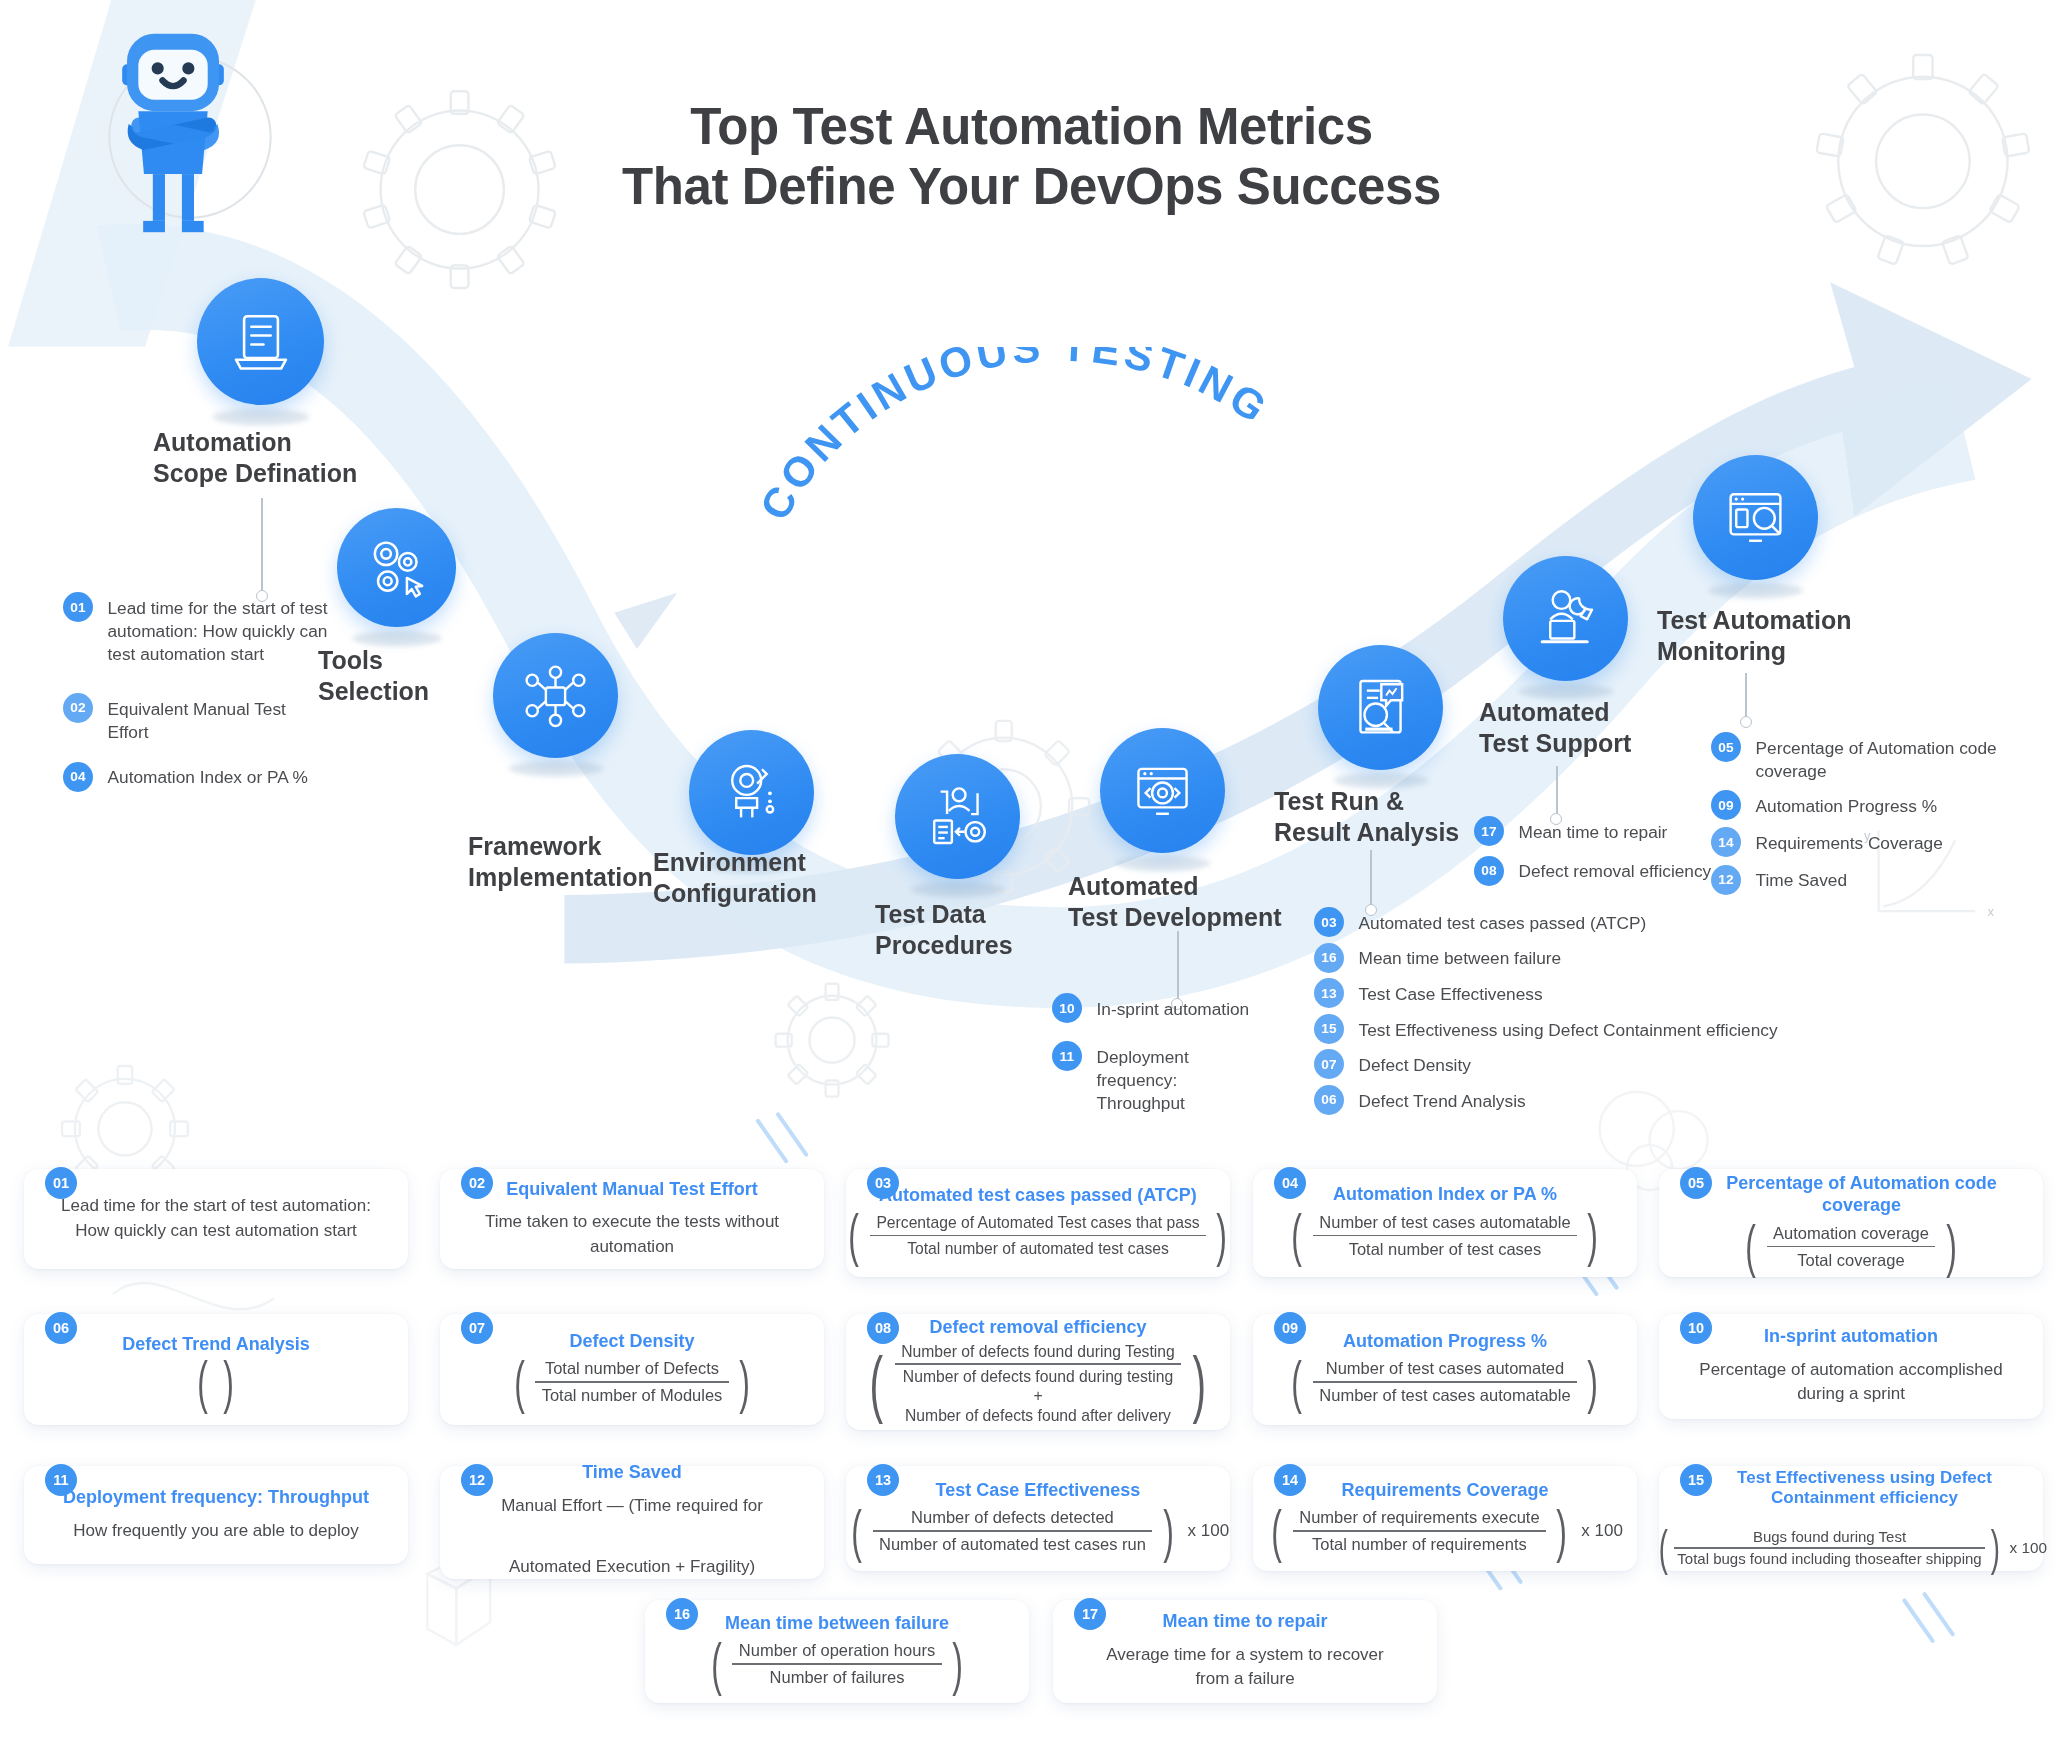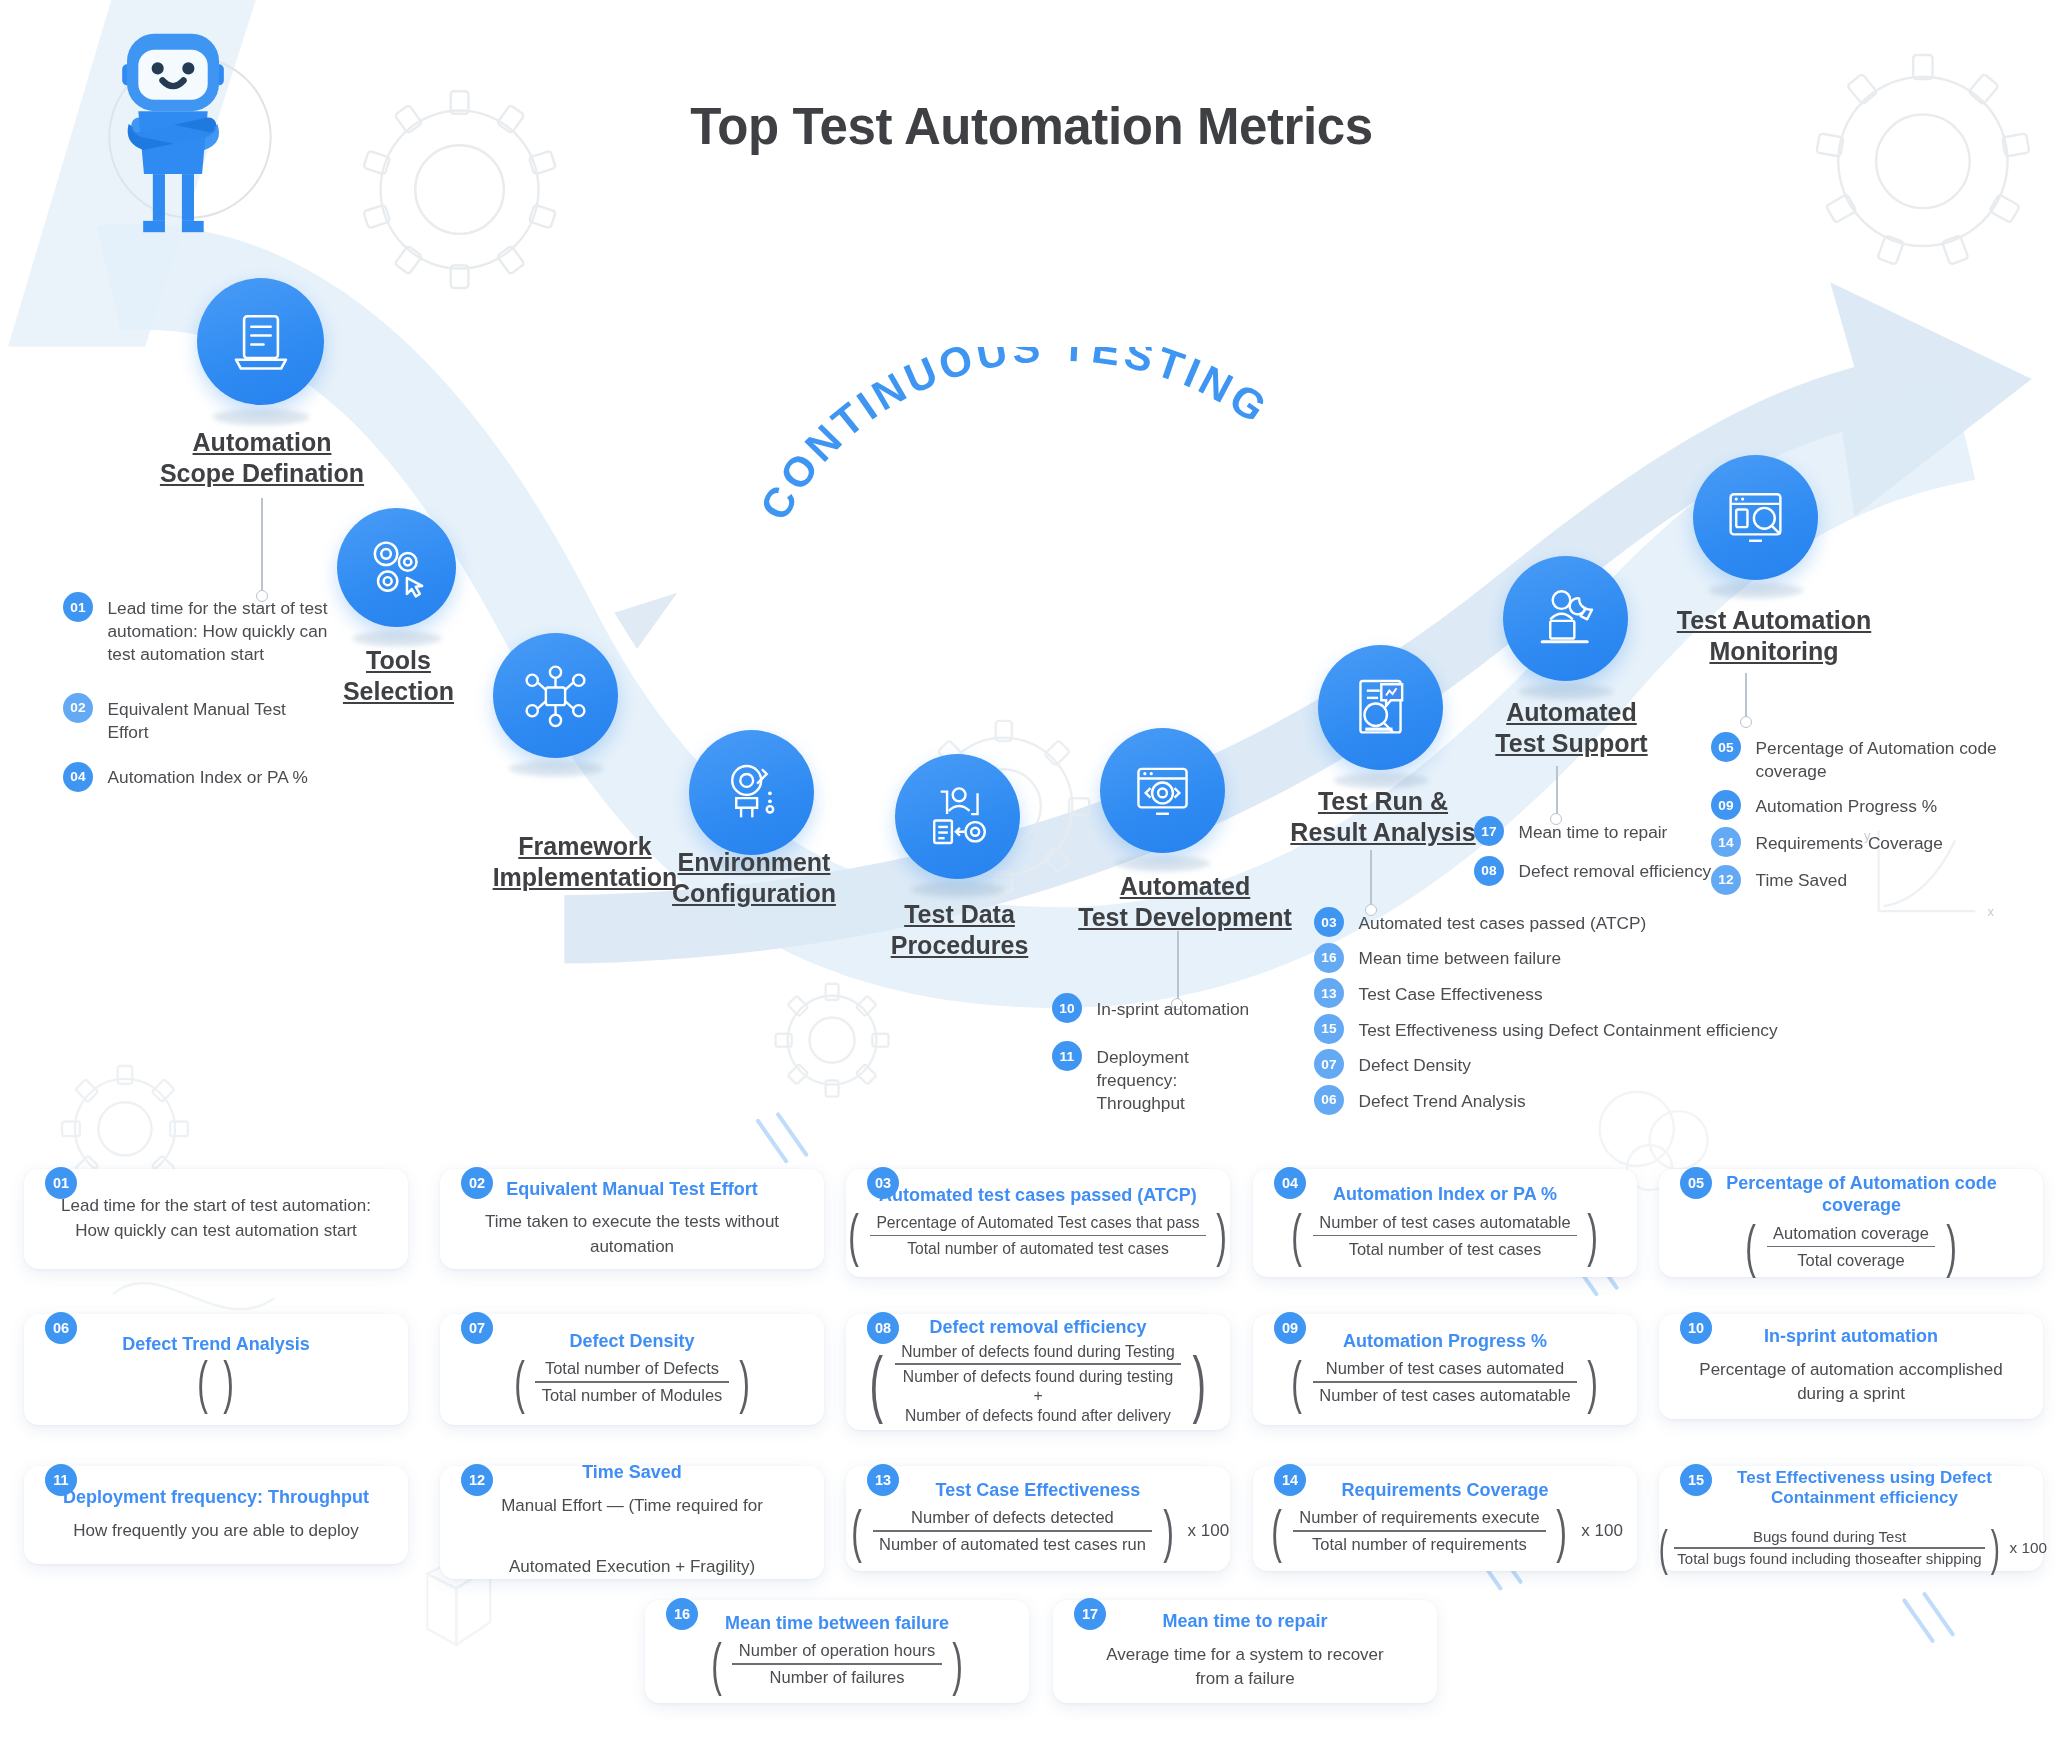--- a/index.html
+++ b/index.html
@@ -48,23 +48,21 @@
     background: rgba(150,175,200,0.30);
     border-radius: 50%;
     filter: blur(2.4px);
   }
   .node-label {
     position:absolute;
     color:#3f4043;
     font-weight:bold;
     font-size:25px;
     line-height:1.25;
-    text-align:center;
     white-space:nowrap;
-    text-decoration:underline;
   }
 
   
   .metric-list { position:absolute; }
   .metric-row { display:flex; align-items:flex-start; margin-bottom:18px; }
   .badge {
     flex: 0 0 auto;
     width:30px; height:30px; border-radius:50%;
     background:#3f96f2; color:#fff;
     font-size:13.7px; font-weight:bold;
@@ -276,20 +274,21 @@
     <path d="M 174 124 Q 182 148, 158 156 L 80 140 Q 64 134, 68 122 Q 72 112, 88 118 L 162 134 Q 170 136, 170 128 Z" fill="#2f8bf2" opacity="0.9"></path>
 
     <rect x="94" y="186" width="15" height="58" fill="#2f8bf2"></rect>
     <rect x="130" y="186" width="15" height="58" fill="#2f8bf2"></rect>
     <path d="M 82 244 L 109 244 L 109 258 L 82 258 Z" fill="#2f8bf2"></path>
     <path d="M 130 244 L 157 244 L 157 258 L 130 258 Z" fill="#2f8bf2"></path>
   </svg>
 
   <div class="title">
     <span>Top Test Automation Metrics</span>
+    <span class="l2">That Define Your DevOps Success</span>
   </div>
 
   <svg class="curved" viewBox="0 0 760 260">
     <path id="arcpath" d="M 30 250 A 370 330 0 0 1 715 200" fill="none"></path>
     <text font-family="Liberation Sans, sans-serif" font-size="52" font-weight="bold" fill="#3f96f2" letter-spacing="5">
       <textPath href="#arcpath" startOffset="4%">CONTINUOUS TESTING</textPath>
     </text>
   </svg>
 
   <div class="node" style="left:197px; top:278px;">

